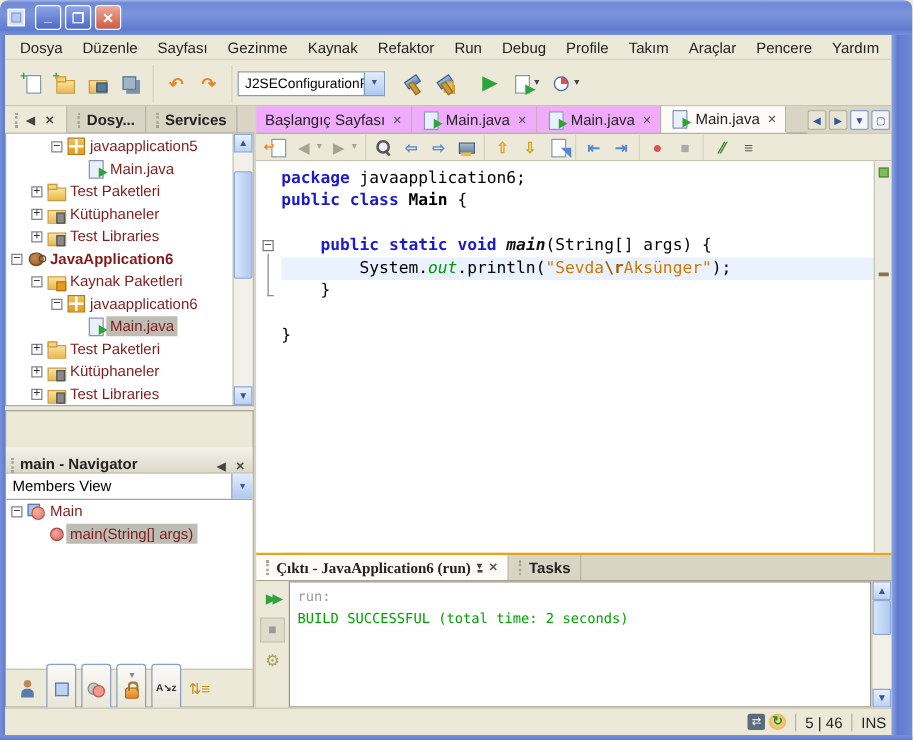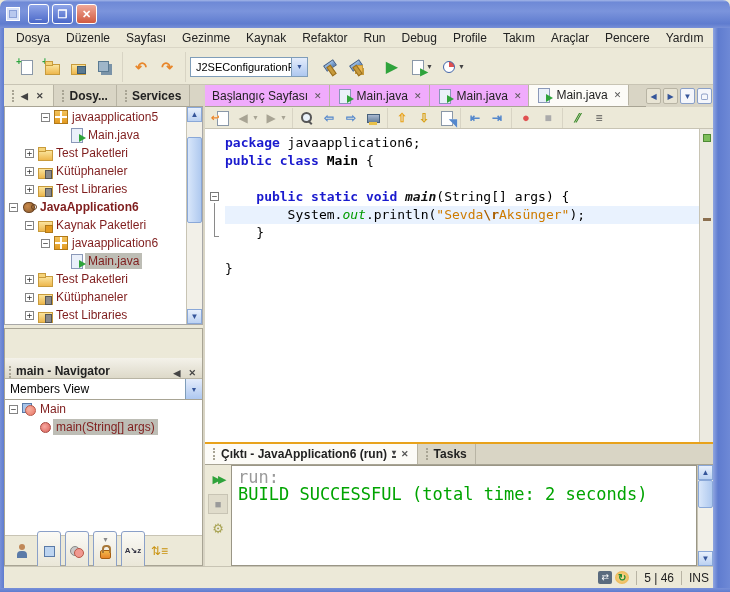--- a/index.html
+++ b/index.html
@@ -152,27 +152,27 @@
   .seg-str { color:#CE7B00; }
   .seg-esc { color:#A85E00; font-weight:bold; }
   .stripe { width:14px; background:#ECEAE0; border-left:1px solid #C8C4B4; position:relative; flex:none; }
   .stripe .ok { position:absolute; top:5px; left:3px; width:8px; height:8px; background:#7DBE5A; border:1px solid #4E8A34; }
   .stripe .mark { position:absolute; top:89px; left:3px; width:8px; height:3px; background:#8B6F4E; }
 
   
   .output { height:124px; display:flex; flex-direction:column; border-top:2px solid #E8A21B; }
   .otabs { height:21px; background:#D9D5C5; border-bottom:1px solid #A8A494; display:flex; align-items:stretch; font-size:12px; }
   .otab { display:flex; align-items:center; gap:5px; padding:0 8px; border-right:1px solid #B8B4A4; color:#222; }
-  .otab.active { background:#FCFBF7; font-weight:bold; }
+  .otab.active { background:#FCFBF7; font-weight:bold;font-family:Liberation Serif, serif; }
   .otab .x { font-size:9px; color:#555; }
   .otab .dd { font-size:8px; color:#444; border-bottom:2px solid #444; line-height:6px; height:8px; }
   .obody { flex:1; display:flex; background:#ECE9D8; min-height:0; }
   .obar { width:26px; display:flex; flex-direction:column; align-items:center; gap:5px; padding-top:4px; flex:none; }
   .obtn { width:20px; height:20px; display:flex; align-items:center; justify-content:center; }
-  .oconsole { flex:1; background:#fff; border:1px solid #9A96 86; border:1px solid #9A9686; font-family:"DejaVu Sans Mono",monospace; font-size:17px; padding:3px 6px; min-width:0; }
+  .oconsole { flex:1; background:#fff; border:1px solid #9A96 86; border:1px solid #9A9686; font-family:"DejaVu Sans Mono",monospace; font-size:11px; padding:3px 6px; min-width:0; }
   .out-line { line-height:17px; white-space:pre; }
   .out-muted { color:#9A9A9A; }
   .out-plain { color:#333; }
   .out-success { color:#00A400; }
 
   
   .statusbar { position:absolute; left:4px; right:17px; bottom:4px; height:22px; background:#ECE9D8; border-top:1px solid #C8C4B4;
     display:flex; align-items:center; font-size:12px; color:#222; padding:0 4px; }
   .status-fill { flex:1; }
   .status-sep { width:1px; height:14px; background:#B8B4A4; margin:0 7px; }

